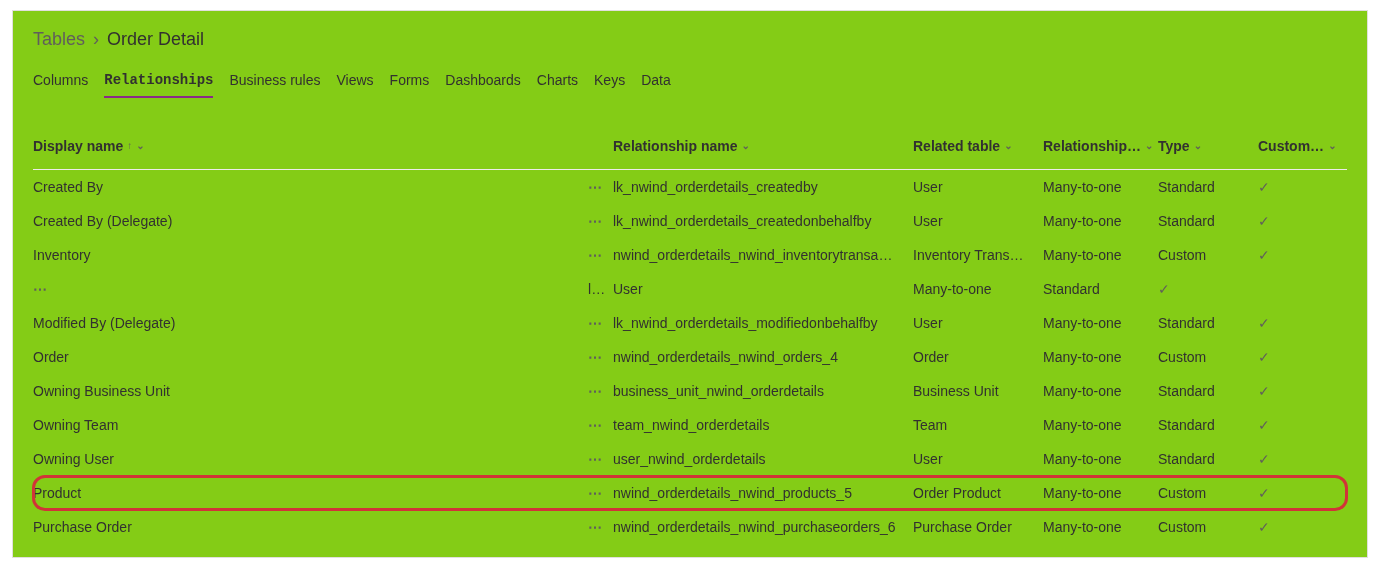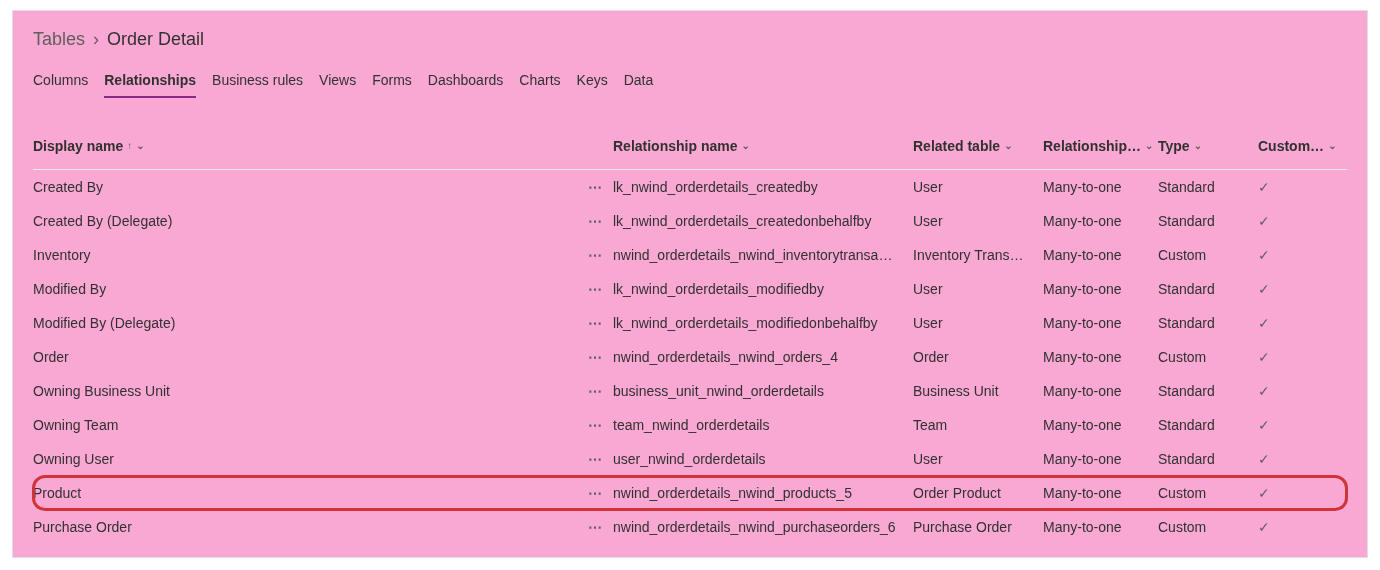--- a/index.html
+++ b/index.html
@@ -9,21 +9,21 @@
     color: #323130;
     background: #fff;
     width: 1380px;
     height: 570px;
     overflow: hidden;
   }
   .container {
     border: 1px solid #e1dfdd;
     margin: 10px 12px;
     height: 548px;
-    background: #f9a8d4;
+    background: #84cc16;
   }
   .breadcrumb {
     display: flex;
     align-items: center;
     padding: 18px 20px 8px 20px;
     gap: 8px;
   }
   .breadcrumb-link {
     font-size: 18px;
     color: #605e5c;
@@ -47,20 +47,21 @@
   .tab {
     padding: 8px 0;
     cursor: pointer;
     color: #323130;
     font-size: 14px;
     border-bottom: 2px solid transparent;
   }
   .tab.active {
     font-weight: 600;
     border-bottom: 2px solid #8a2a88;
+    font-family: Liberation Mono, monospace;
   }
   .table {
     padding: 30px 20px 0 20px;
   }
   .thead, .trow {
     display: grid;
     grid-template-columns: 555px 25px 300px 130px 115px 100px 80px;
     align-items: center;
     height: 34px;
   }
@@ -189,21 +190,20 @@
         <div class="trow">
           <div class="td">Inventory</div>
           <div class="td more col-more">⋯</div>
           <div class="td">nwind_orderdetails_nwind_inventorytransa…</div>
           <div class="td">Inventory Trans…</div>
           <div class="td">Many-to-one</div>
           <div class="td">Custom</div>
           <div class="td col-custom"><span class="check">✓</span></div>
         </div>
         <div class="trow">
-          <div class="td">Modified By</div>
           <div class="td more col-more">⋯</div>
           <div class="td">lk_nwind_orderdetails_modifiedby</div>
           <div class="td">User</div>
           <div class="td">Many-to-one</div>
           <div class="td">Standard</div>
           <div class="td col-custom"><span class="check">✓</span></div>
         </div>
         <div class="trow">
           <div class="td">Modified By (Delegate)</div>
           <div class="td more col-more">⋯</div>

